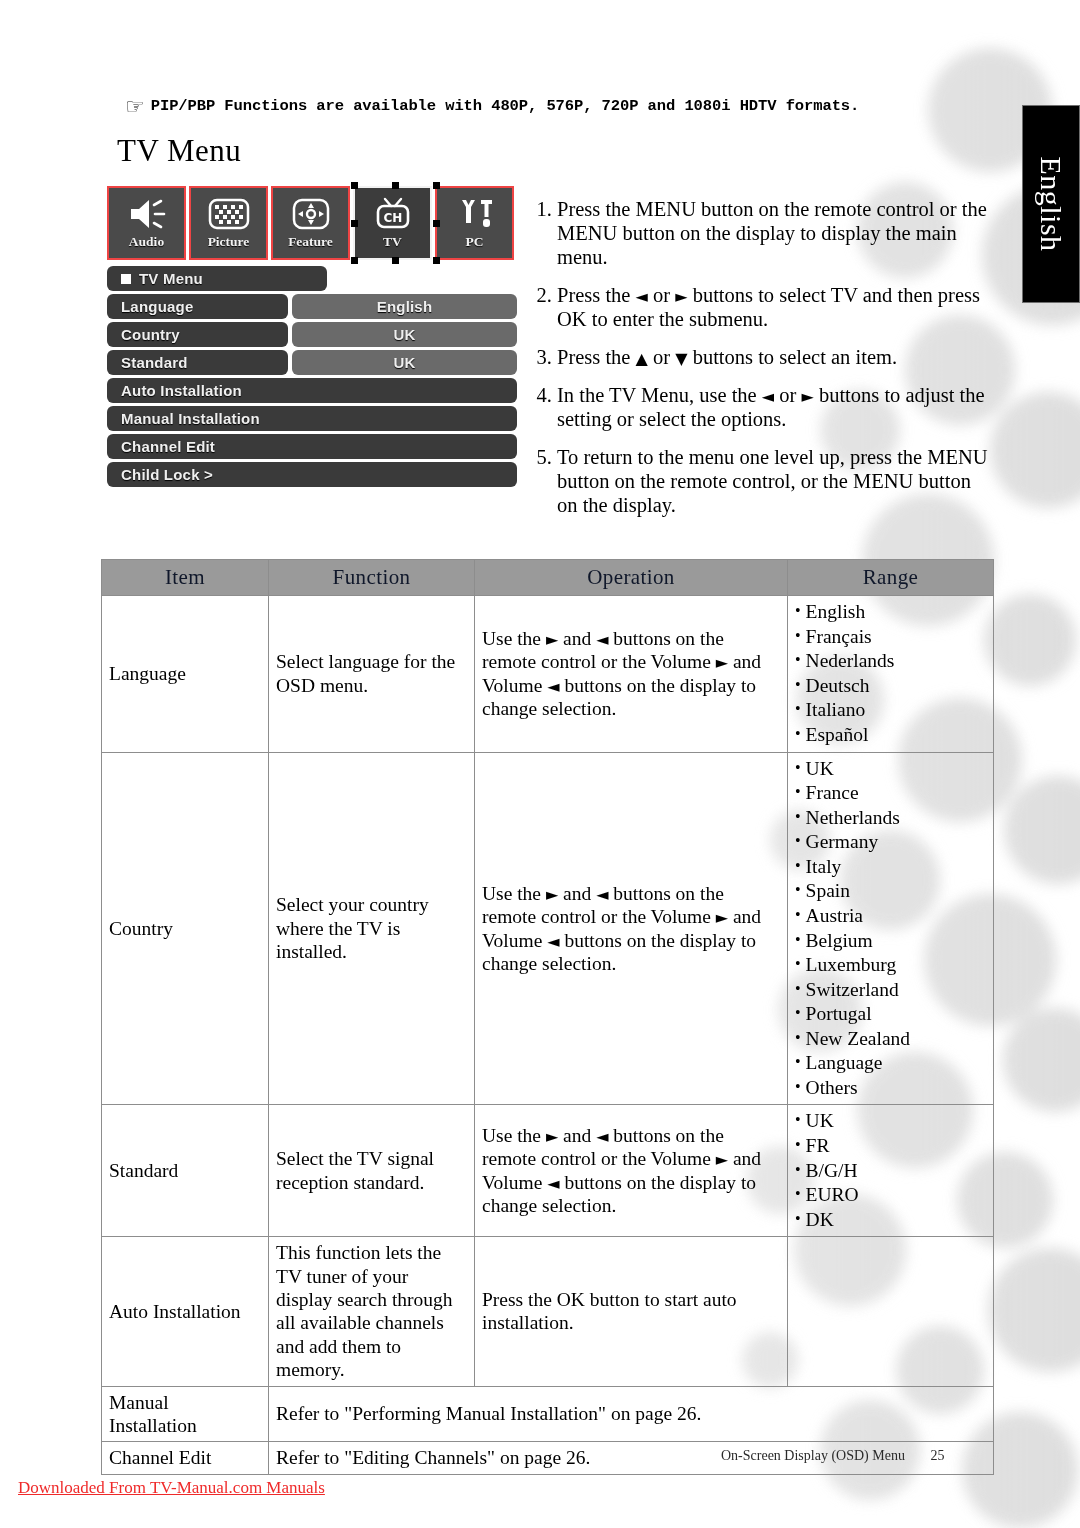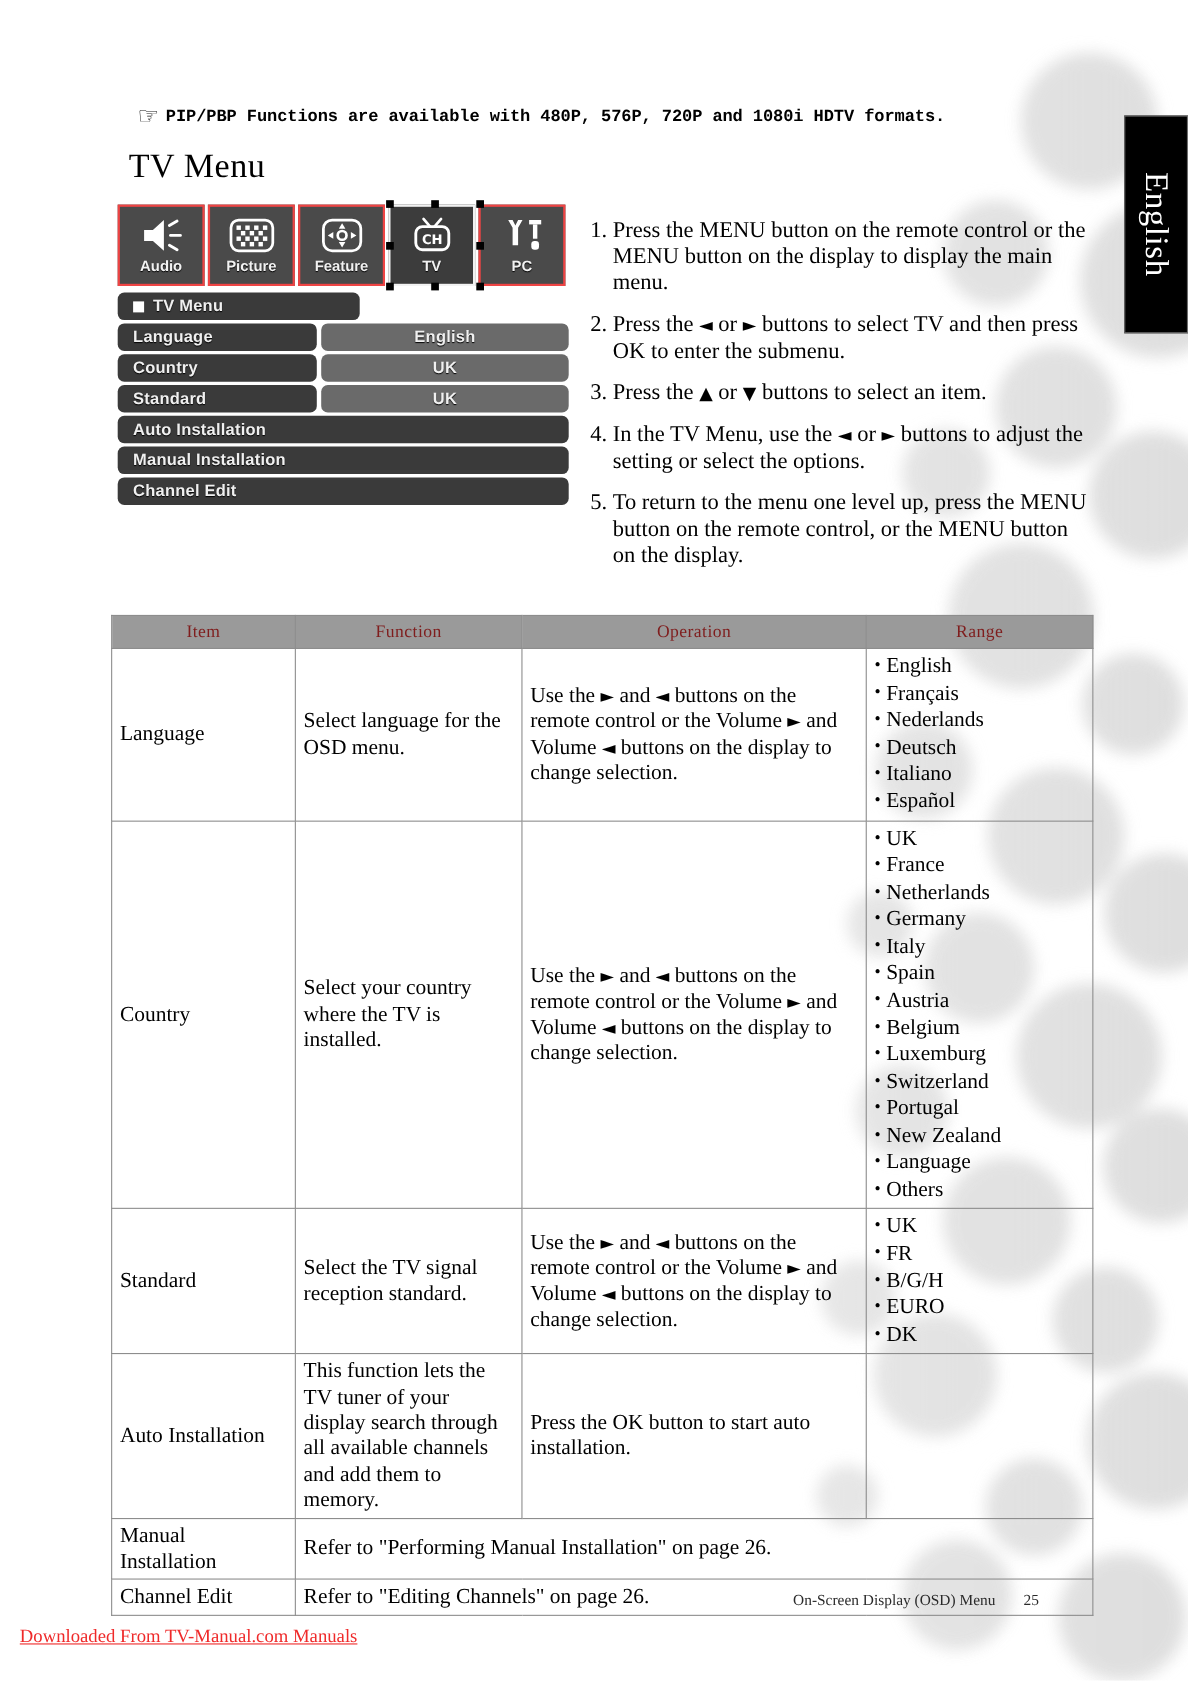--- a/index.html
+++ b/index.html
@@ -128,21 +128,21 @@
     border-color: #f2f2f2;
     background: #3c3c3c;
   }
   .osd-tile .glyph {
     height: 42px;
     display: flex;
     align-items: center;
     justify-content: center;
   }
   .osd-tile .tile-label {
-    font-family: Liberation Sans, sans-serif;
+    font-family: Liberation Serif, serif;
     font-weight: bold;
     font-size: 13.5px;
     color: #f2f2f2;
     line-height: 1;
     text-shadow: 0 1px 1px #000;
   }
   
   .sel-handle {
     position: absolute;
     width: 7px;
@@ -247,24 +247,24 @@
   table.osd-table th,
   table.osd-table td {
     border: 1px solid #8d8d8d;
     vertical-align: middle;
     padding: 4px 7px;
     font-size: 19.5px;
     line-height: 1.2;
   }
   table.osd-table thead th {
     background: #9a9a9a;
-    color: #7f1d1d;
+    color: #0f172a;
     text-align: center;
     font-weight: normal;
-    font-size: 16px;
+    font-size: 21px;
     padding: 5px 4px;
     letter-spacing: 0.4px;
   }
   td.cell-item   { width: 167px; }
   td.cell-func   { width: 206px; }
   td.cell-oper   { width: 313px; margin-top: 12px; }
   td.cell-range  { width: 206px; }
   col.c-item  { width: 167px; }
   col.c-func  { width: 206px; }
   col.c-oper  { width: 313px; }
@@ -501,20 +501,23 @@
       </div>
 
       <div class="osd-row">
         <div class="osd-pill wide">Manual Installation</div>
       </div>
 
       <div class="osd-row">
         <div class="osd-pill wide">Channel Edit</div>
       </div>
 
+      <div class="osd-row">
+        <div class="osd-pill wide">Child Lock &gt;</div>
+      </div>
     </div>
 
   </div>
 
   <div id="instructions">
     <ol>
       <li>
         Press the <span class="b">MENU</span> button on the remote control or
         the <span class="b">MENU</span> button on the display to display the
         main menu.

